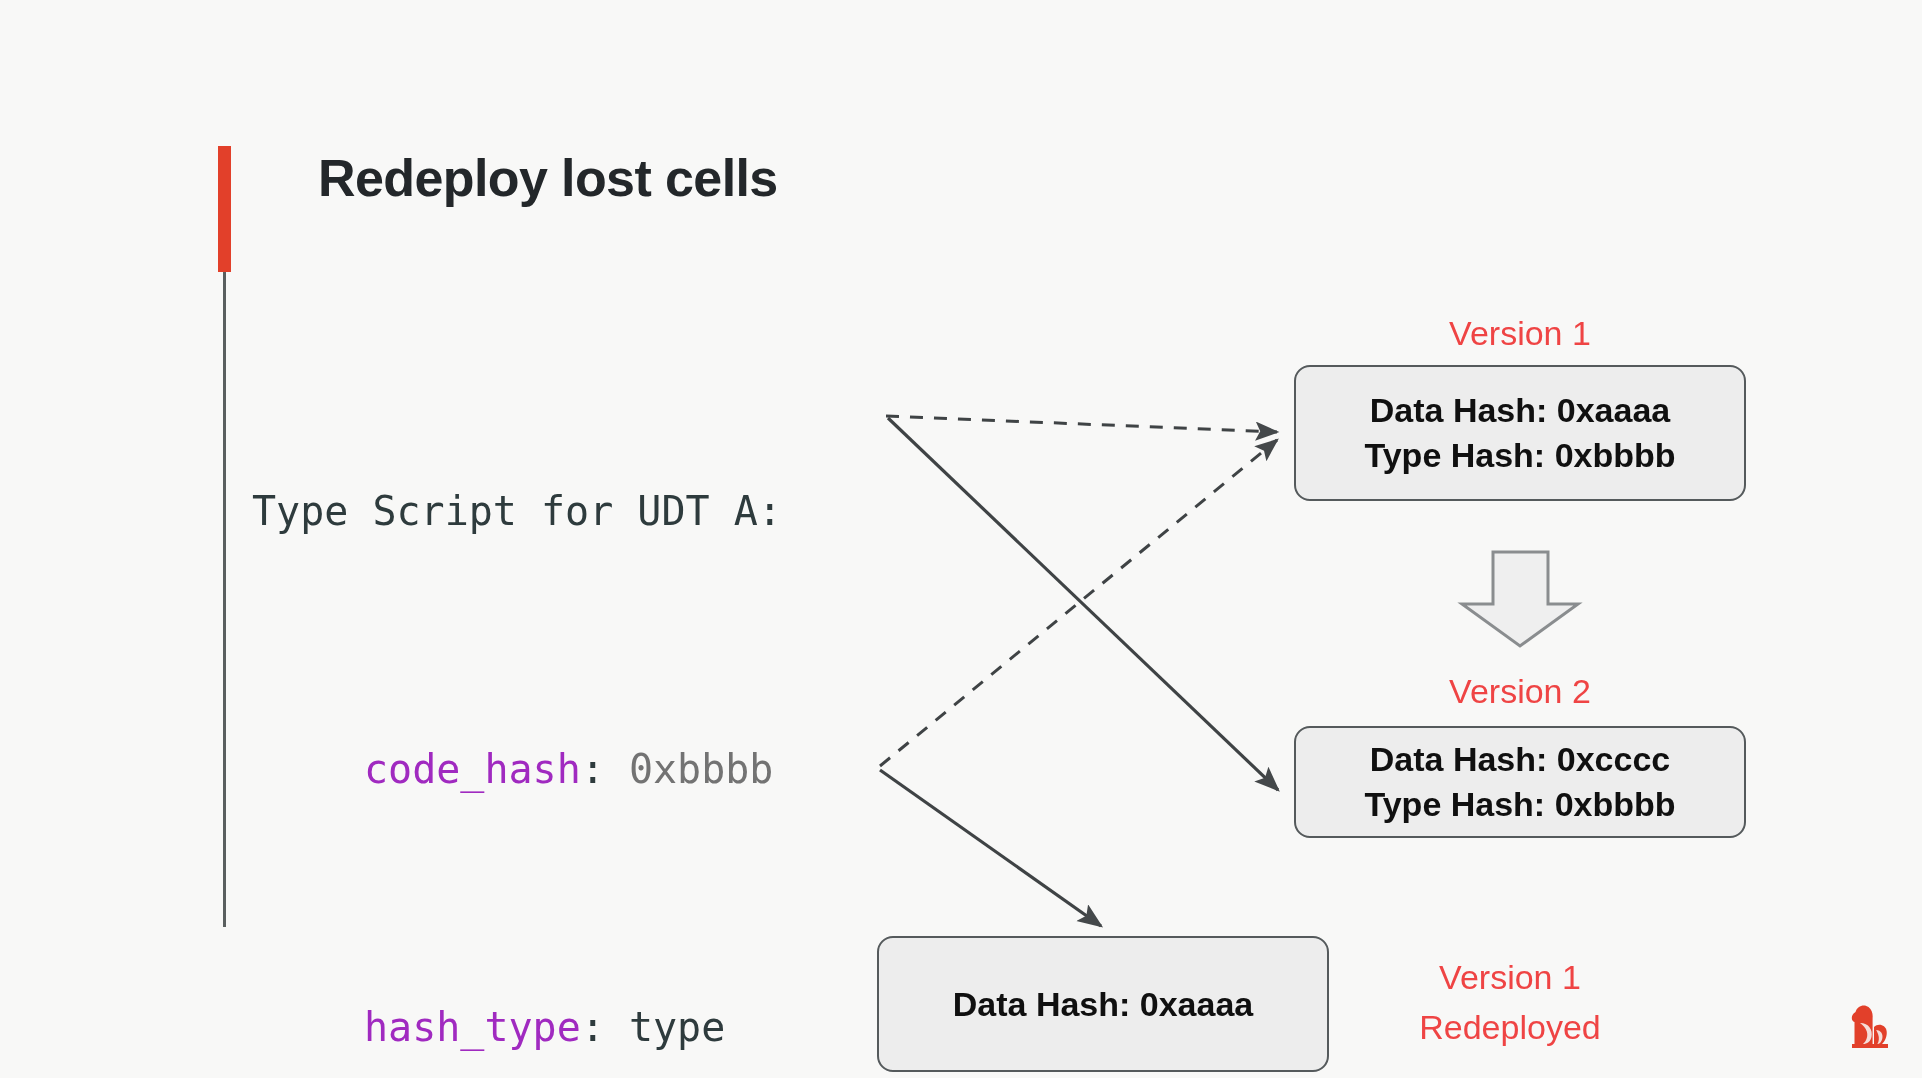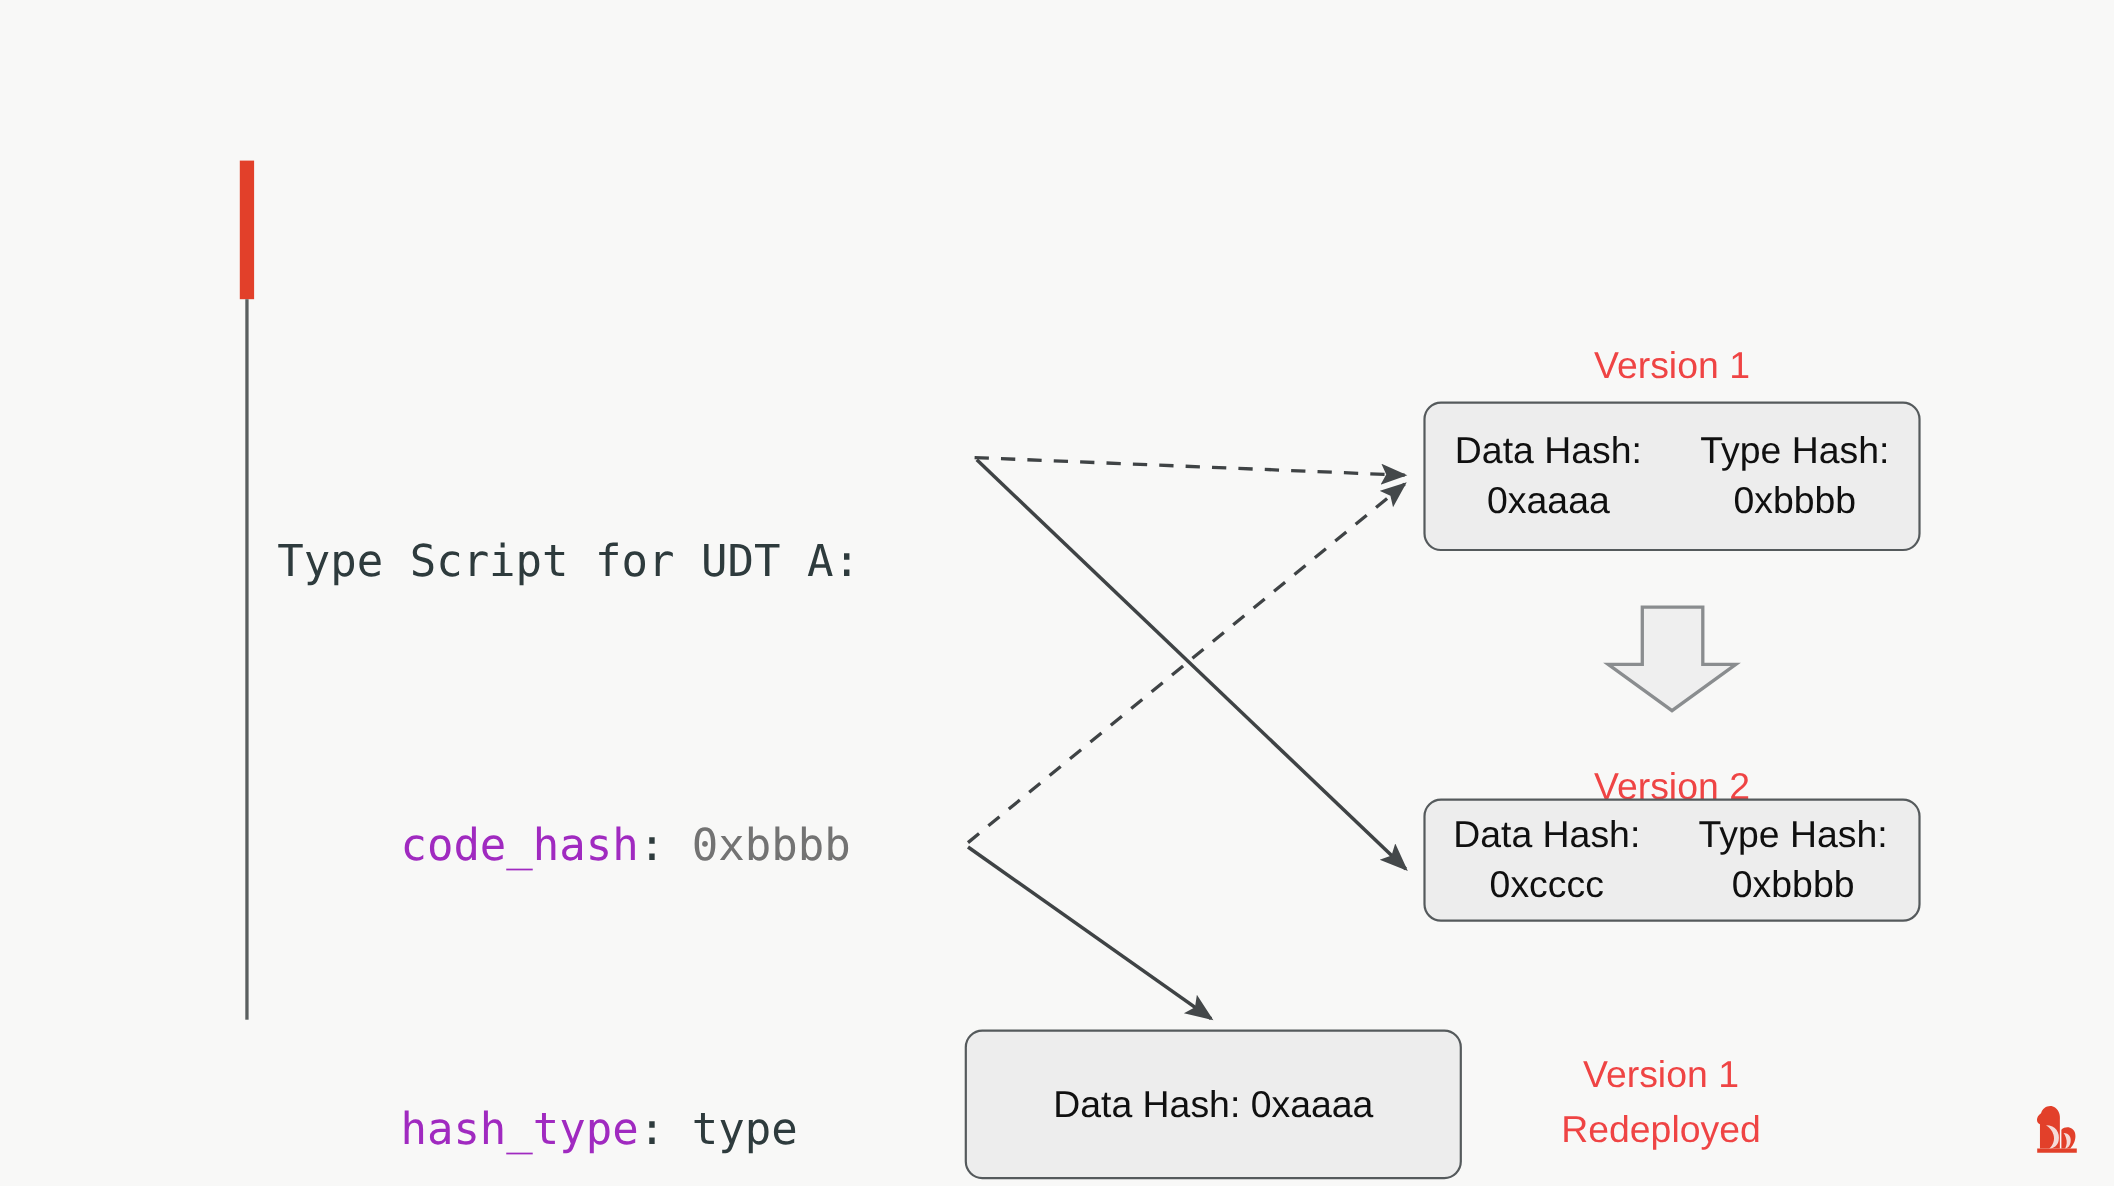--- a/index.html
+++ b/index.html
@@ -69,43 +69,44 @@
   .pl  { color: #2e3b3d; }
 
   
   .cellbox {
     position: absolute;
     box-sizing: border-box;
     background: #ededed;
     border: 2px solid #555a5c;
     border-radius: 16px;
     display: flex;
+    flex-direction: column;
     align-items: center;
     justify-content: center;
     color: #101010;
     font-size: 34px;
-    font-weight: 400;
+    font-weight: 700;
     line-height: 45px;
     text-align: center;
   }
   #box-v1     { left: 1294px; top: 365px;  width: 452px; height: 136px; }
   #box-v2     { left: 1294px; top: 726px;  width: 452px; height: 112px; }
   #box-redep  { left: 877px;  top: 936px;  width: 452px; height: 136px; }
 
   
   .vlabel {
     position: absolute;
     color: #ef4444;
     font-size: 34px;
     line-height: 50px;
     text-align: center;
     white-space: pre-line;
   }
   #label-v1    { left: 1294px; top: 308px; width: 452px; }
-  #label-v2    { left: 1294px; top: 690px; width: 452px; }
+  #label-v2    { left: 1294px; top: 666px; width: 452px; }
   #label-redep { left: 1350px; top: 952px; width: 320px; }
 
   
   #wires {
     position: absolute;
     left: 0;
     top: 0;
     width: 1922px;
     height: 1078px;
     pointer-events: none;
@@ -120,20 +121,21 @@
     height: 58px;
   }
 </style>
 </head>
 <body>
 
 <div id="slide">
 
   <div class="accent-bar"></div>
   <div class="rail"></div>
+  <div class="slide-title">Redeploy lost cells</div>
 
   <div class="code">
     <span class="ln">Type Script for UDT A:</span>
     <span class="ln indent"><span class="k">code_hash</span><span class="pl">: </span><span class="val">0xbbbb</span></span>
     <span class="ln indent"><span class="k">hash_type</span><span class="pl">: </span><span class="pl">type</span></span>
     
     
     
     
   </div>

